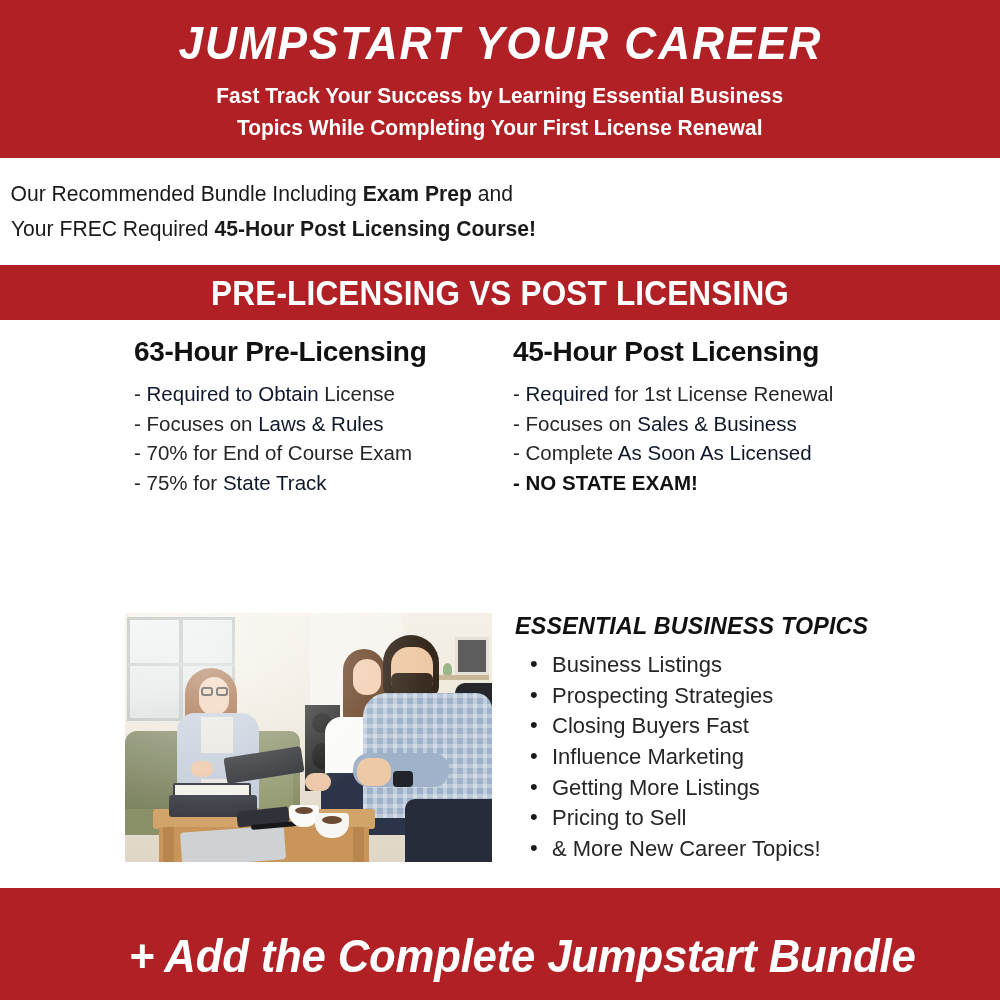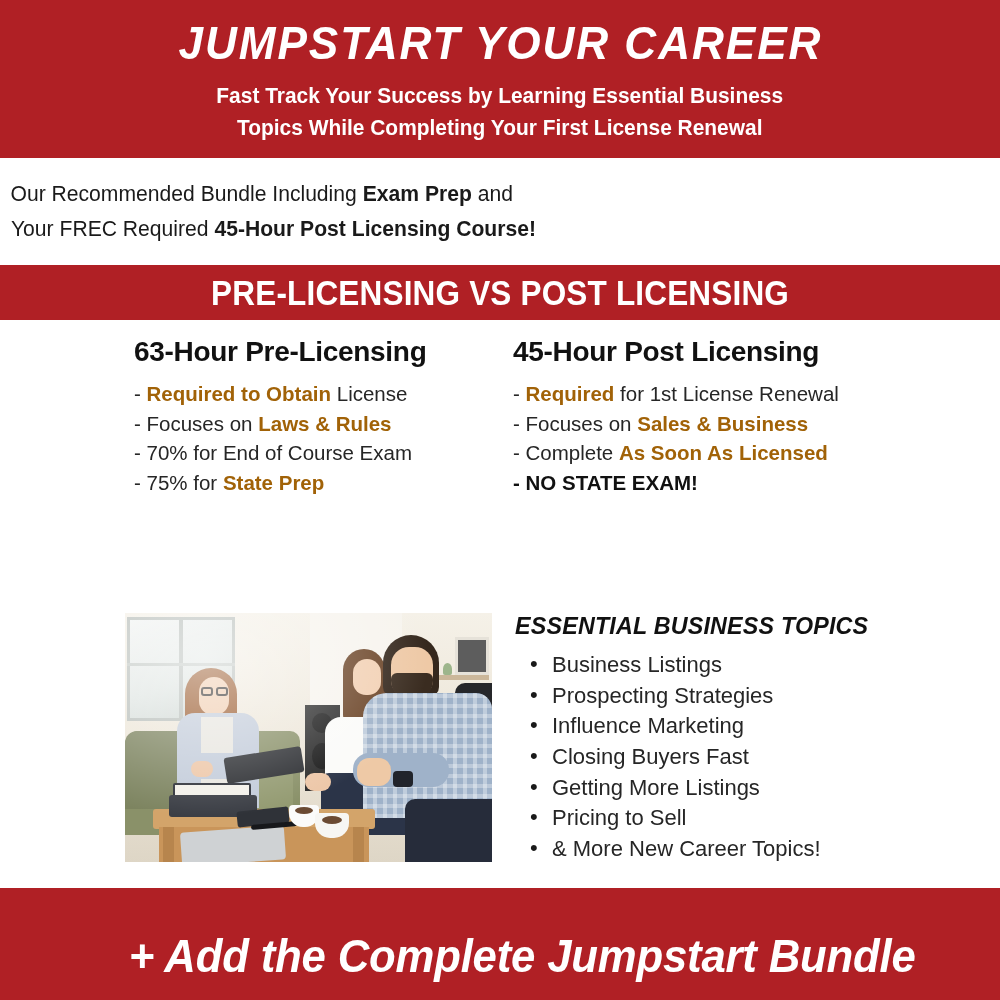--- a/index.html
+++ b/index.html
@@ -101,21 +101,21 @@
     margin-bottom:11px;
     white-space:nowrap;
   }
   .col ul { list-style:none; }
   .col li {
     font-size:20.5px;
     color:#262626;
     line-height:1.45;
     white-space:nowrap;
   }
-  .col li b { font-weight:bold; color:#a16207; }
+  .col li b { font-weight:normal; color:#0f172a; }
   .col li.all-bold { font-weight:bold; color:#111111; }
 
   
   .band-learn { top:523px; height:67px; }
   .band-learn .band-text {
     color:#ffffff;
     font-weight:bold;
     font-size:40px;
     letter-spacing:0.4px;
     transform:scaleX(0.90);
@@ -270,21 +270,21 @@
   </div>
 
   <div class="compare">
 
     <div class="col col-left">
       <div class="col-head">63-Hour Pre-Licensing</div>
       <ul>
         <li><span>- </span><b>Required to Obtain</b><span> License</span></li>
         <li><span>- </span><span>Focuses on </span><b>Laws &amp; Rules</b></li>
         <li><span>- </span><span>70% for End of Course Exam</span></li>
-        <li><span>- </span><span>75% for </span><b>State Prep</b></li>
+        <li><span>- </span><span>75% for </span><b>State Track</b></li>
       </ul>
     </div>
 
     <div class="col col-right">
       <div class="col-head">45-Hour Post Licensing</div>
       <ul>
         <li><span>- </span><b>Required</b><span> for 1st License Renewal</span></li>
         <li><span>- </span><span>Focuses on </span><b>Sales &amp; Business</b></li>
         <li><span>- </span><span>Complete </span><b>As Soon As Licensed</b></li>
         <li class="all-bold"><span>- </span><span>NO STATE EXAM!</span></li>
@@ -352,22 +352,22 @@
       <div class="ph ph-cup2"></div>
       <div class="ph ph-cup2i"></div>
       <div class="ph ph-light"></div>
     </div>
 
     <div class="topics">
       <div class="topics-head">ESSENTIAL BUSINESS TOPICS</div>
       <ul>
         <li>Business Listings</li>
         <li>Prospecting Strategies</li>
+        <li>Closing Buyers Fast</li>
         <li>Influence Marketing</li>
-        <li>Closing Buyers Fast</li>
         <li>Getting More Listings</li>
         <li>Pricing to Sell</li>
         <li>&amp; More New Career Topics!</li>
       </ul>
     </div>
 
   </div>
 
   <div class="band band-bottom">
     <div class="band-text">+ Add the Complete Jumpstart  Bundle</div>

